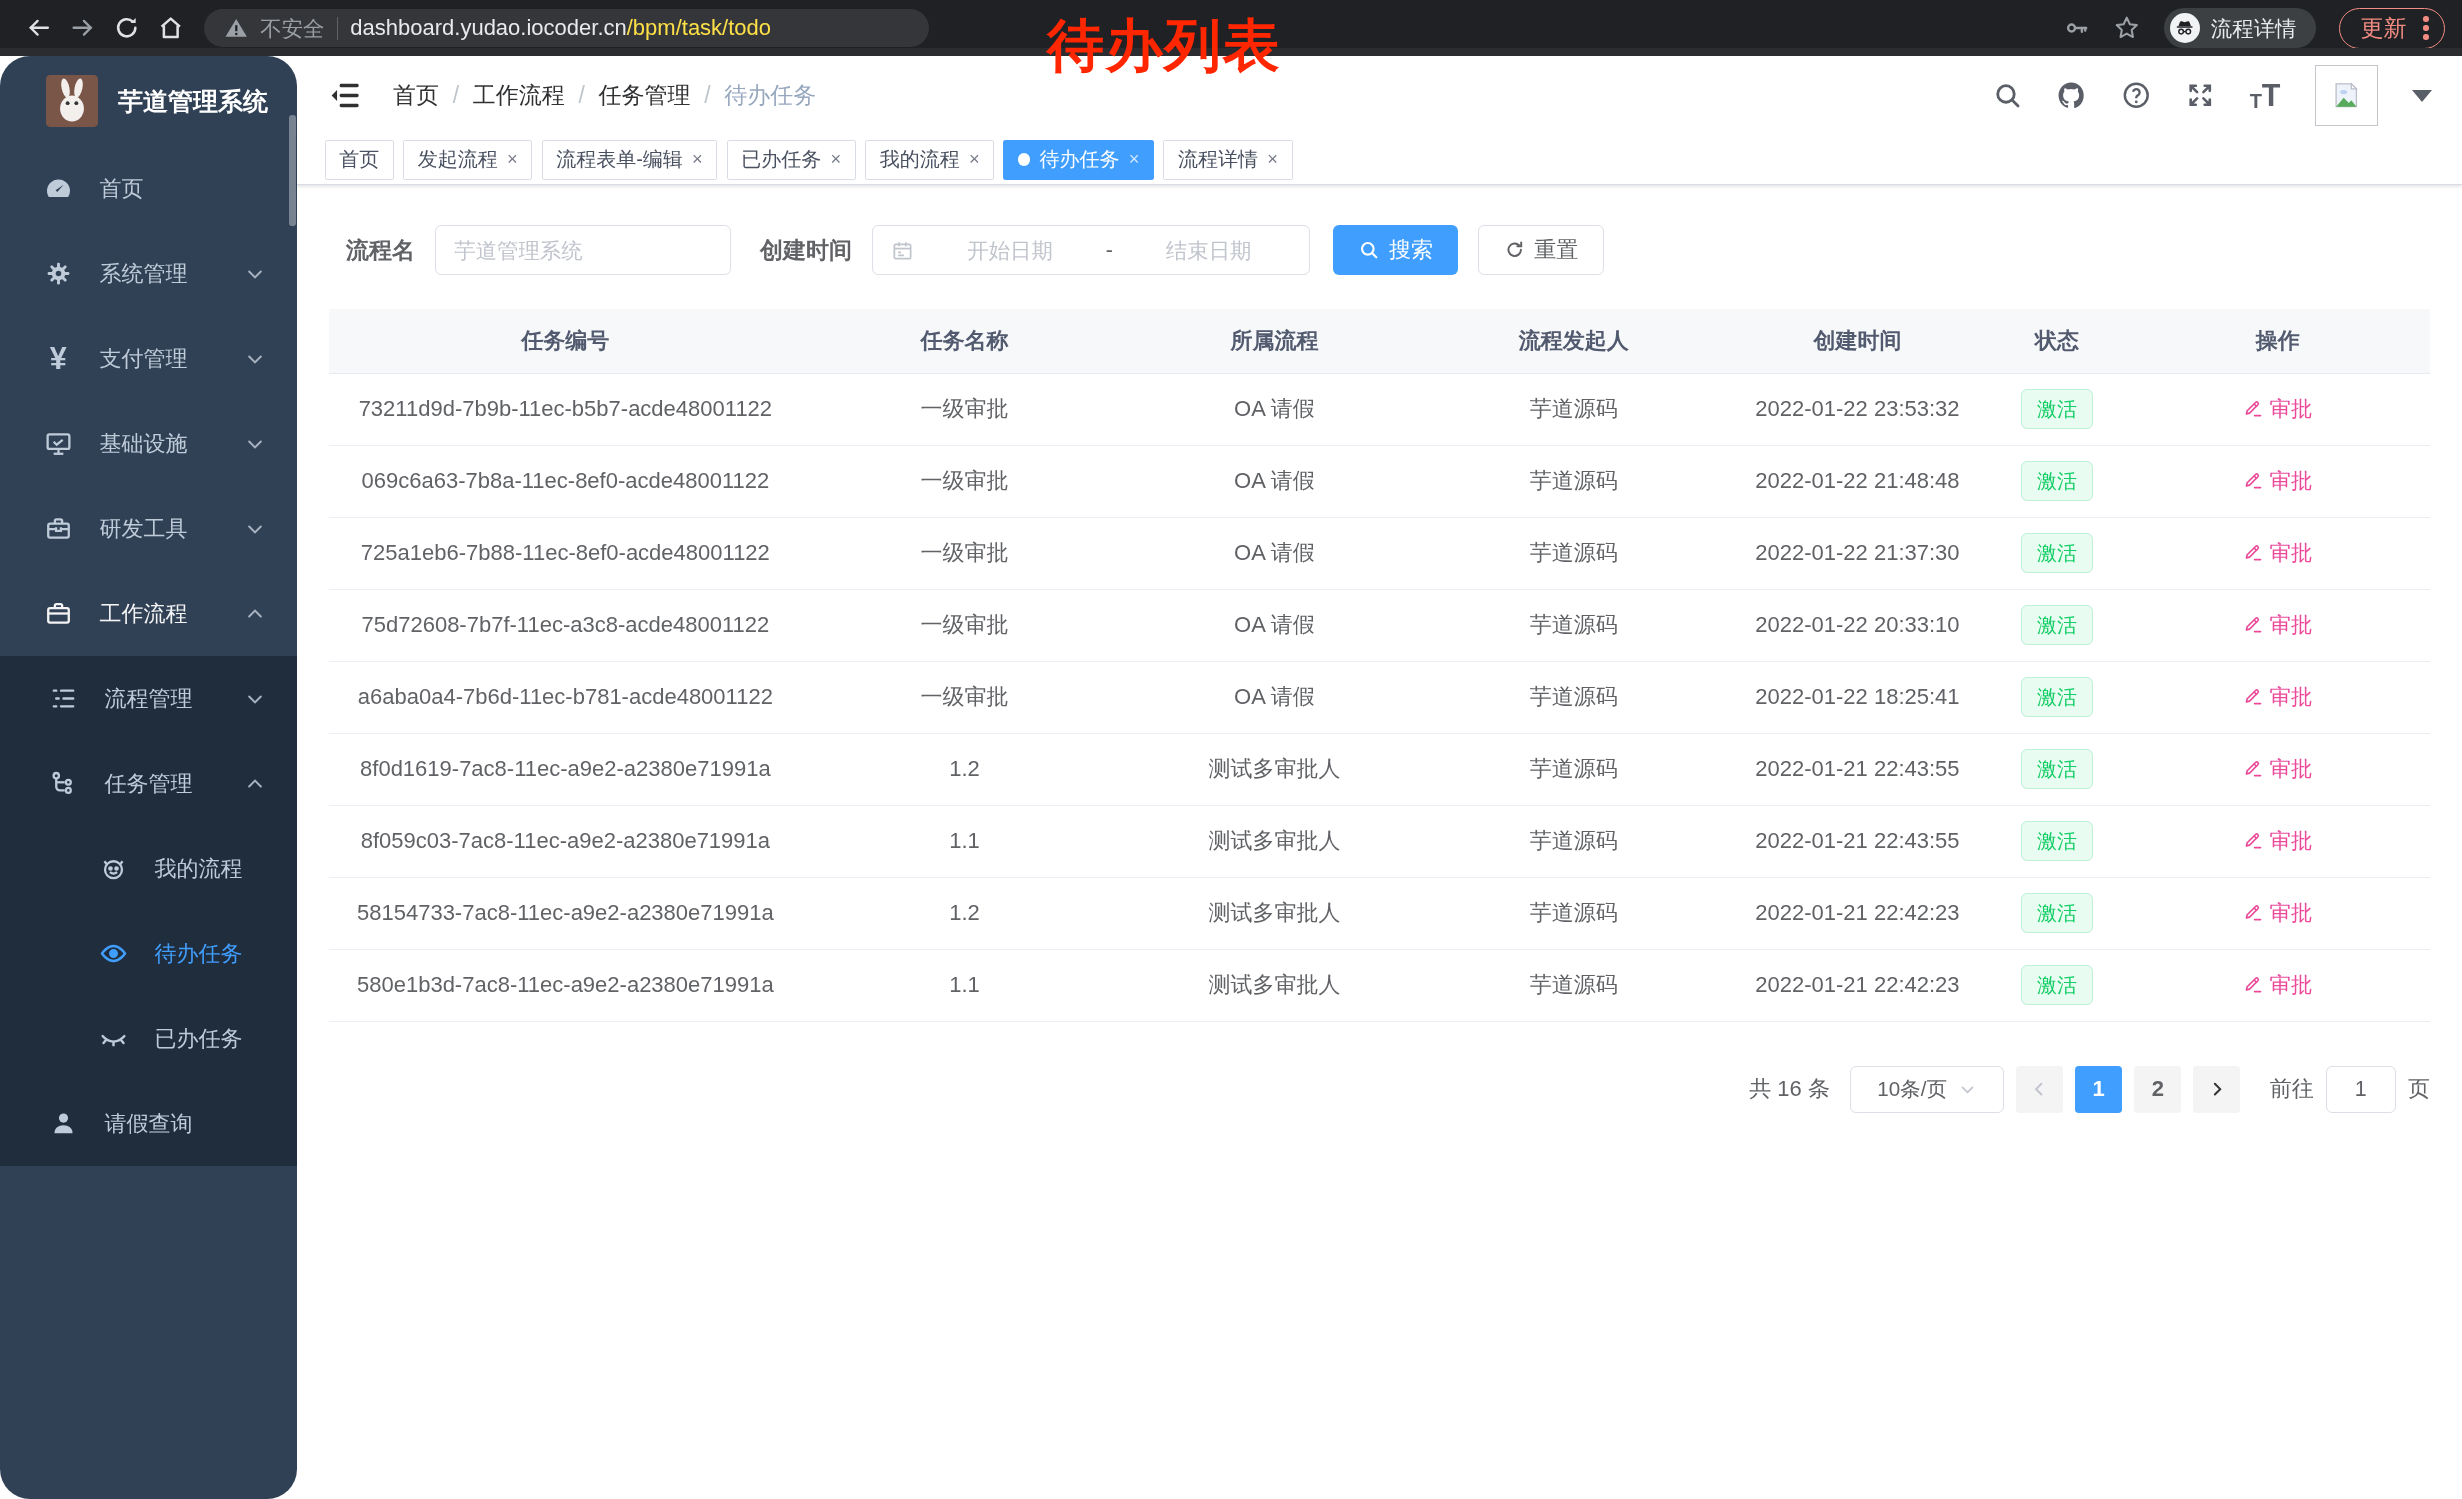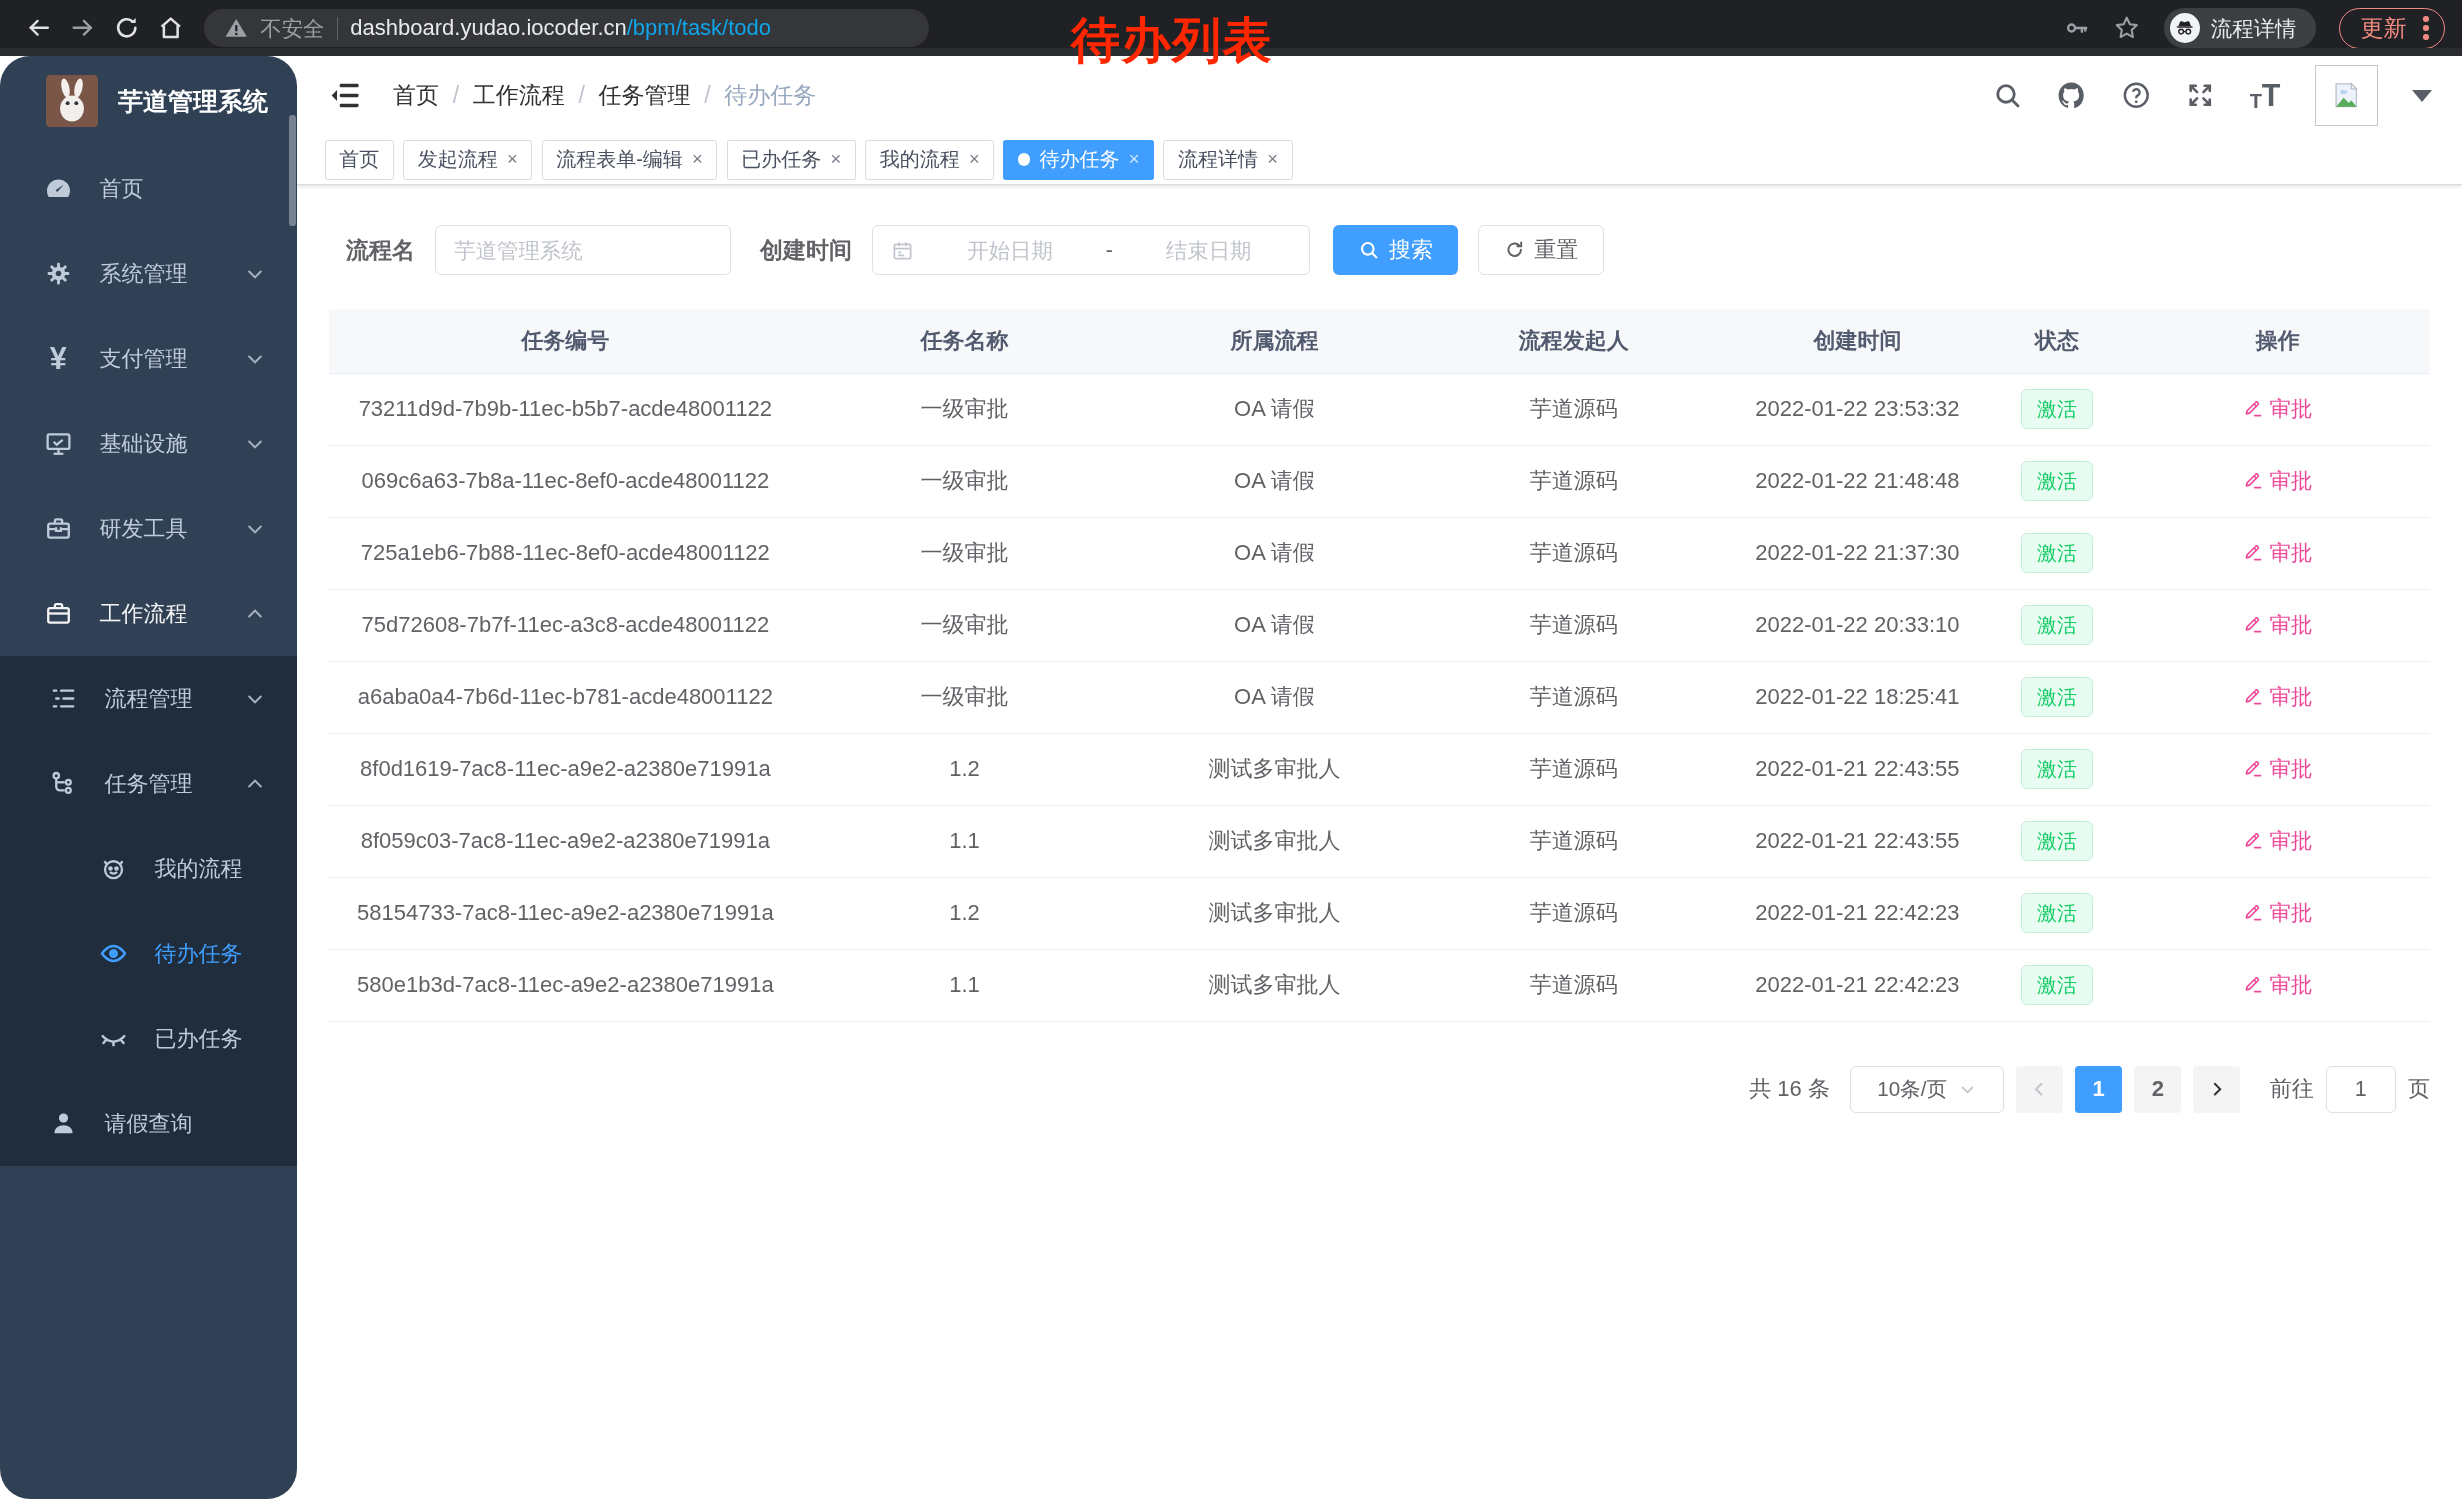--- a/index.html
+++ b/index.html
@@ -11,34 +11,34 @@
             padding:0 17px; z-index:5; }
   .chrome::after{ content:""; position:absolute; left:0; right:0; bottom:0; height:7.6px; background:#2b2c2f;}
   .nav-btn { width:44px; height:44px; display:flex; align-items:center; justify-content:center;
              color:#dfe1e5; flex:0 0 auto; }
   .nav-btn svg { width:27.5px; height:27.5px; }
   .url-pill { width:725px; height:38px; border-radius:20px; background:#35363a; margin-left:10.7px;
               display:flex; align-items:center; padding:0 20px; gap:12.2px; }
   .sec-txt { font-size:21.4px; color:#9aa0a6; }
   .pill-div { width:1.5px; height:23px; background:#5f6368; }
   .url-txt { font-size:22px; color:#e8eaed; white-space:nowrap; }
-  .url-txt .path { color:#0ea5e9;margin-top:12px; }
+  .url-txt .path { color:#fde047;margin-top:12px; }
   .chrome-spacer { flex:1; }
   .chrome-right { display:flex; align-items:center; gap:23px; }
   .incog-pill { height:40px; border-radius:21.4px; background:#3c4043; display:flex; align-items:center;
                 gap:10.7px; padding:0 20px 0 6.1px; color:#e8eaed; font-size:21.4px; }
   .incog-circ { width:30.5px; height:30.5px; border-radius:50%; background:#f1f3f4; display:flex;
                 align-items:center; justify-content:center; }
   .update-pill { height:41px; border:1.5px solid #f28b82; border-radius:21.4px; display:flex;
                  align-items:center; gap:17px; padding:0 15.3px 0 20px; color:#f28b82; font-size:23px; }
   .kebab { display:flex; flex-direction:column; gap:3.8px; }
   .kebab i { width:5.3px; height:5.3px; border-radius:50%; background:#f28b82; display:block; }
 
-  .annotation { position:absolute; left:1047px; top:7.6px; font-size:49px; font-weight:bold;
-                z-index:60; letter-spacing:1.5px;margin-left:24px; }
+  .annotation { position:absolute; left:1047px; top:7.6px; font-size:57px; font-weight:bold;
+                z-index:60; letter-spacing:1.5px; }
 
   
   .app { display:flex; height:1443px; }
 
   
   .sidebar { width:297px; background:#304156; position:relative; flex:0 0 auto; color:#bfcbd9;border-radius:30px; }
   .logo-row { height:90px; display:flex; align-items:center; padding-left:46px; gap:20px; }
   .logo-img { width:52px; height:52px; flex:0 0 auto; }
   .logo-title { color:#fff; font-size:25px; font-weight:bold; }
   .menu-item { height:85px; display:flex; align-items:center; font-size:22px; cursor:pointer; }

